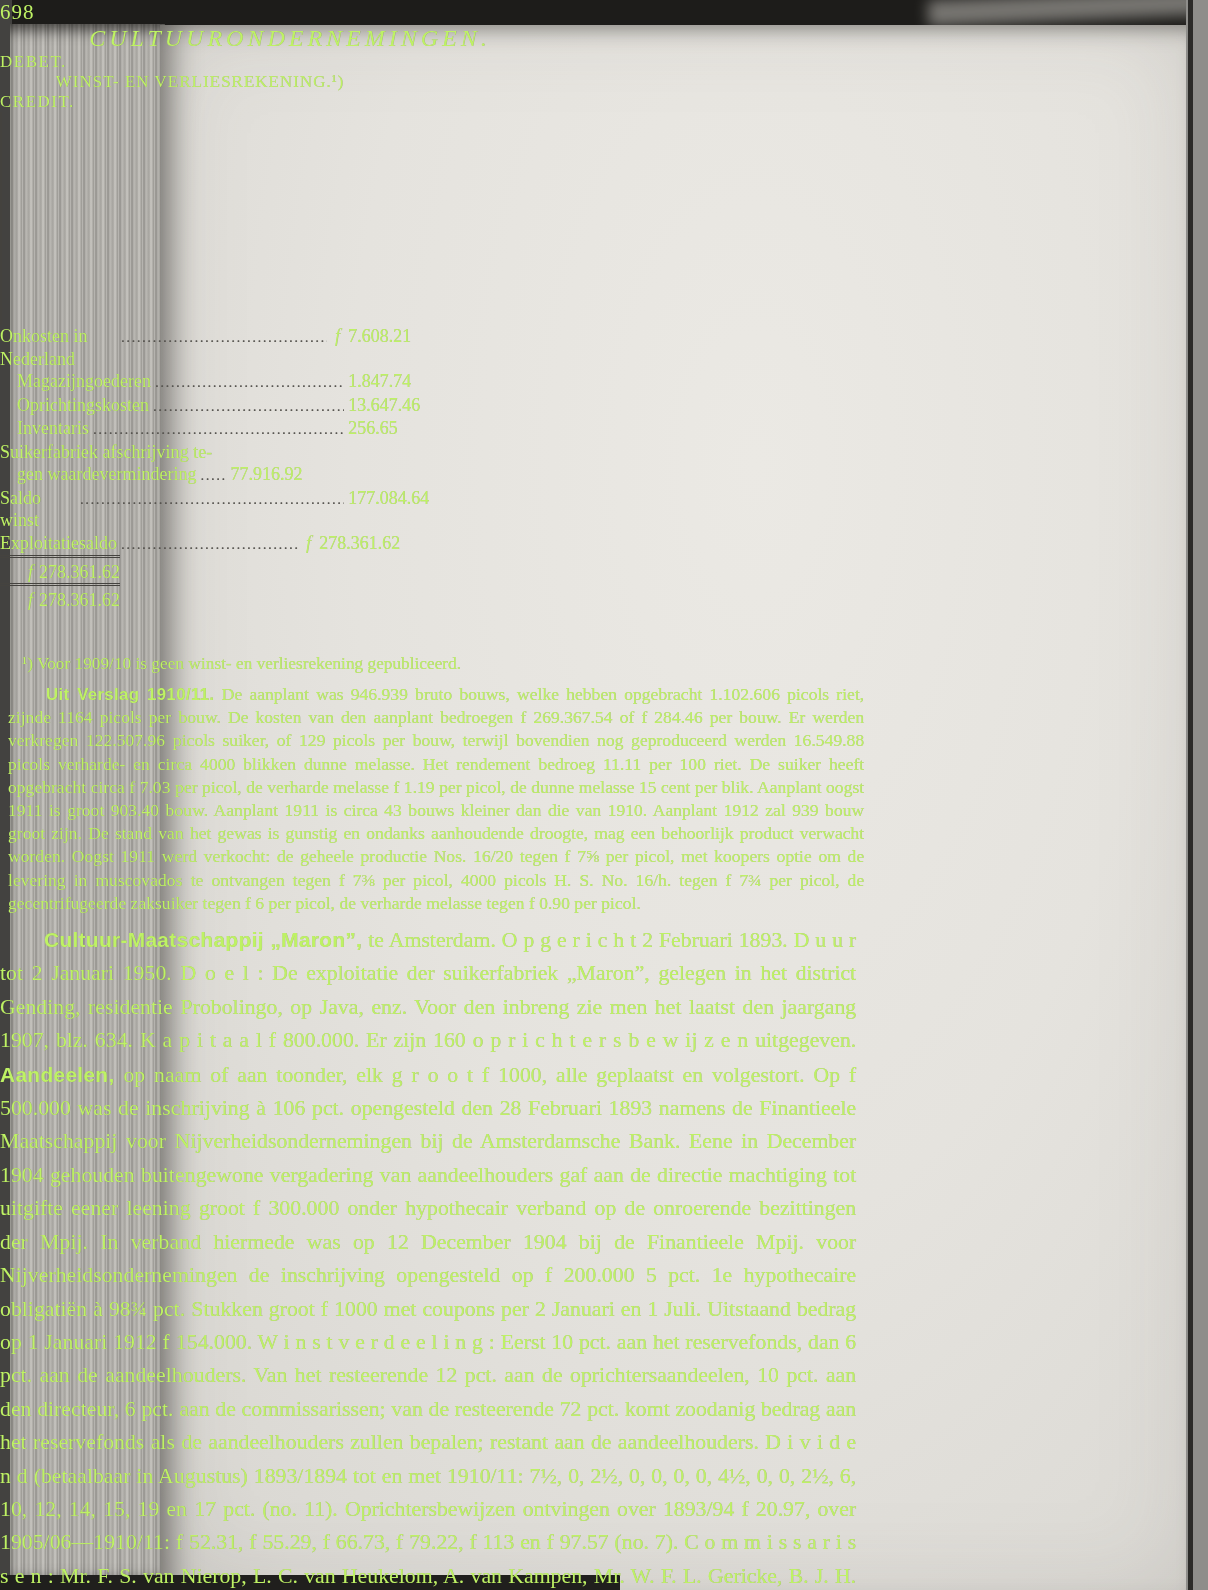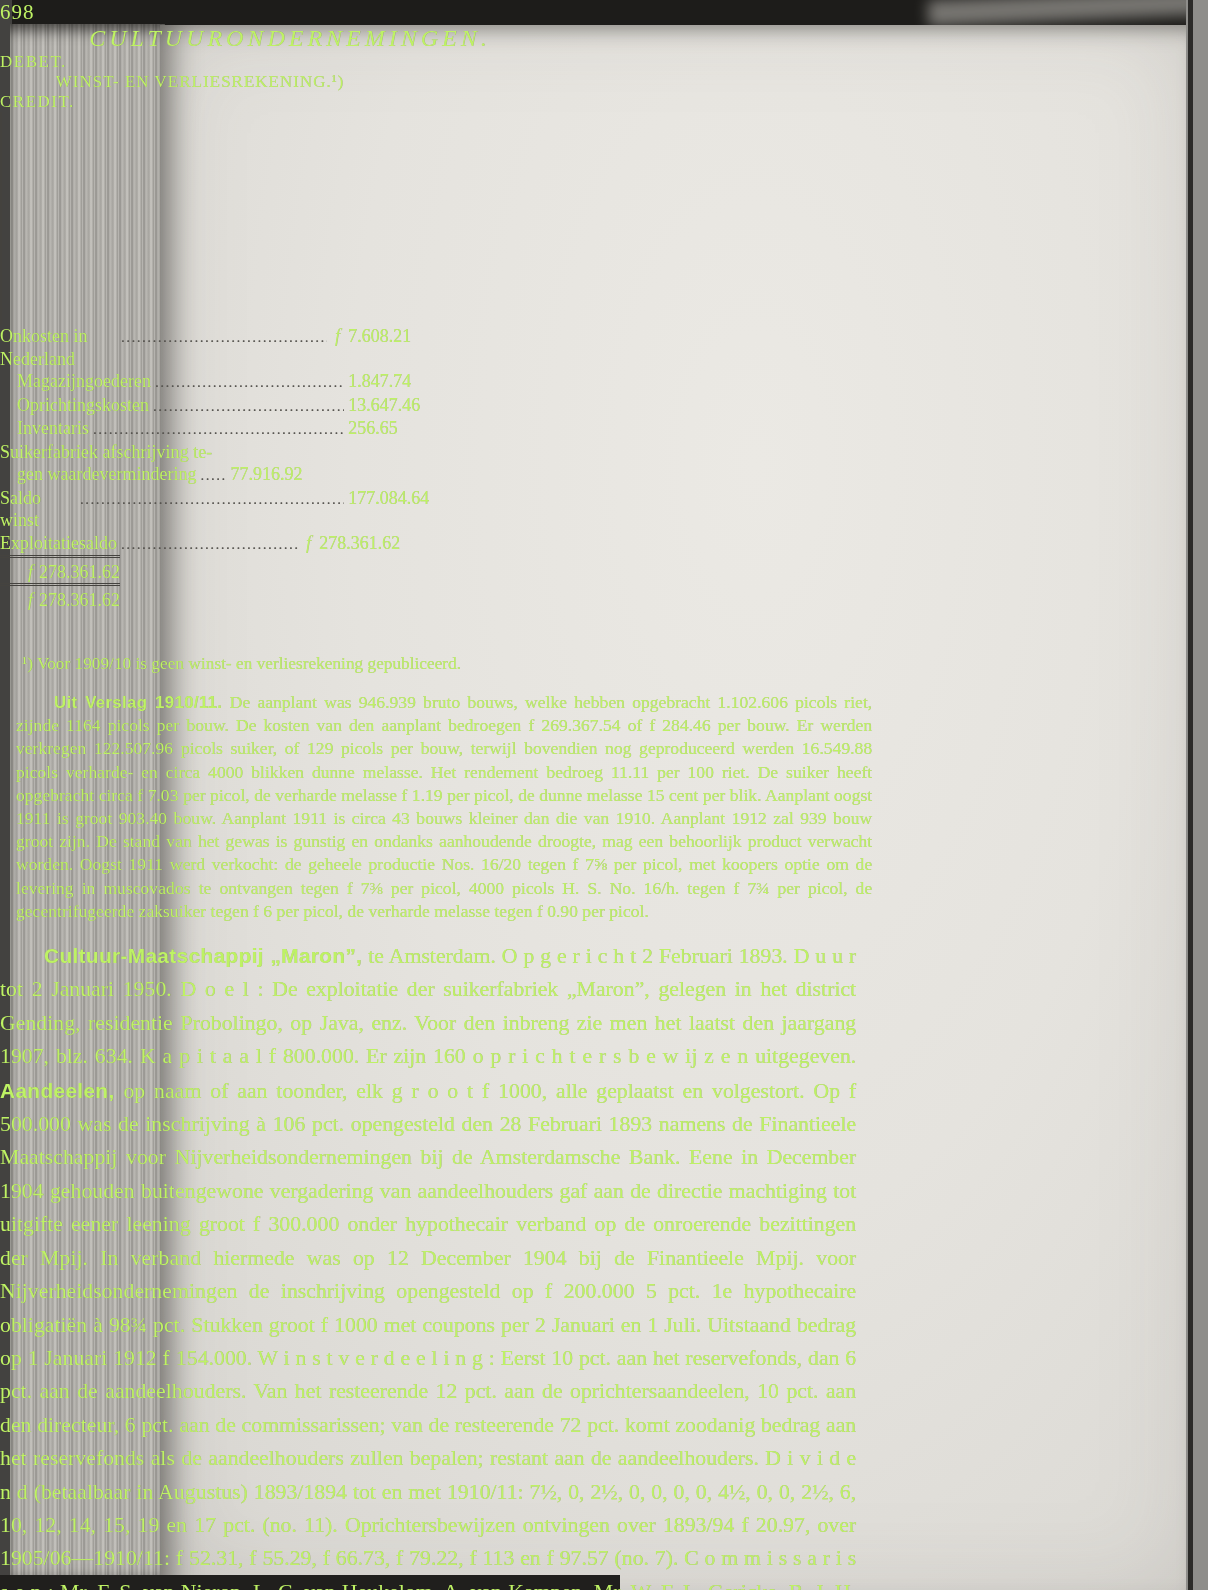--- a/index.html
+++ b/index.html
@@ -62,21 +62,21 @@
     border-top:3px double #45433f;padding-top:4px;white-space:nowrap;}
   .ttotal .cur{margin:0 6px 0 0;}
   .ttotal.debet{left:510px;}
   .ttotal.credit{left:933px;}
 
   .fnote{position:absolute;left:232px;width:856px;margin:0;font-size:17.3px;
     line-height:23px;text-align:justify;text-indent:22px;}
   .fnote.n1{top:399px;margin-top:41px;}
   .fnote.n2{top:422px;}
 
-  .verslag{position:absolute;left:232px;top:461px;width:856px;margin:16px;
+  .verslag{position:absolute;left:232px;top:461px;width:856px;margin:8px;
     font-size:17.6px;line-height:23.2px;text-align:justify;text-indent:38px;}
   .maron{position:absolute;left:232px;top:754px;width:856px;margin:0;
     font-size:21.8px;line-height:33.4px;text-align:justify;text-indent:44px;}
 
   .bh{font-family:"Liberation Sans","DejaVu Sans",sans-serif;font-weight:bold;
     font-size:.96em;letter-spacing:.3px;}
 </style>
 </head>
 <body>
 

